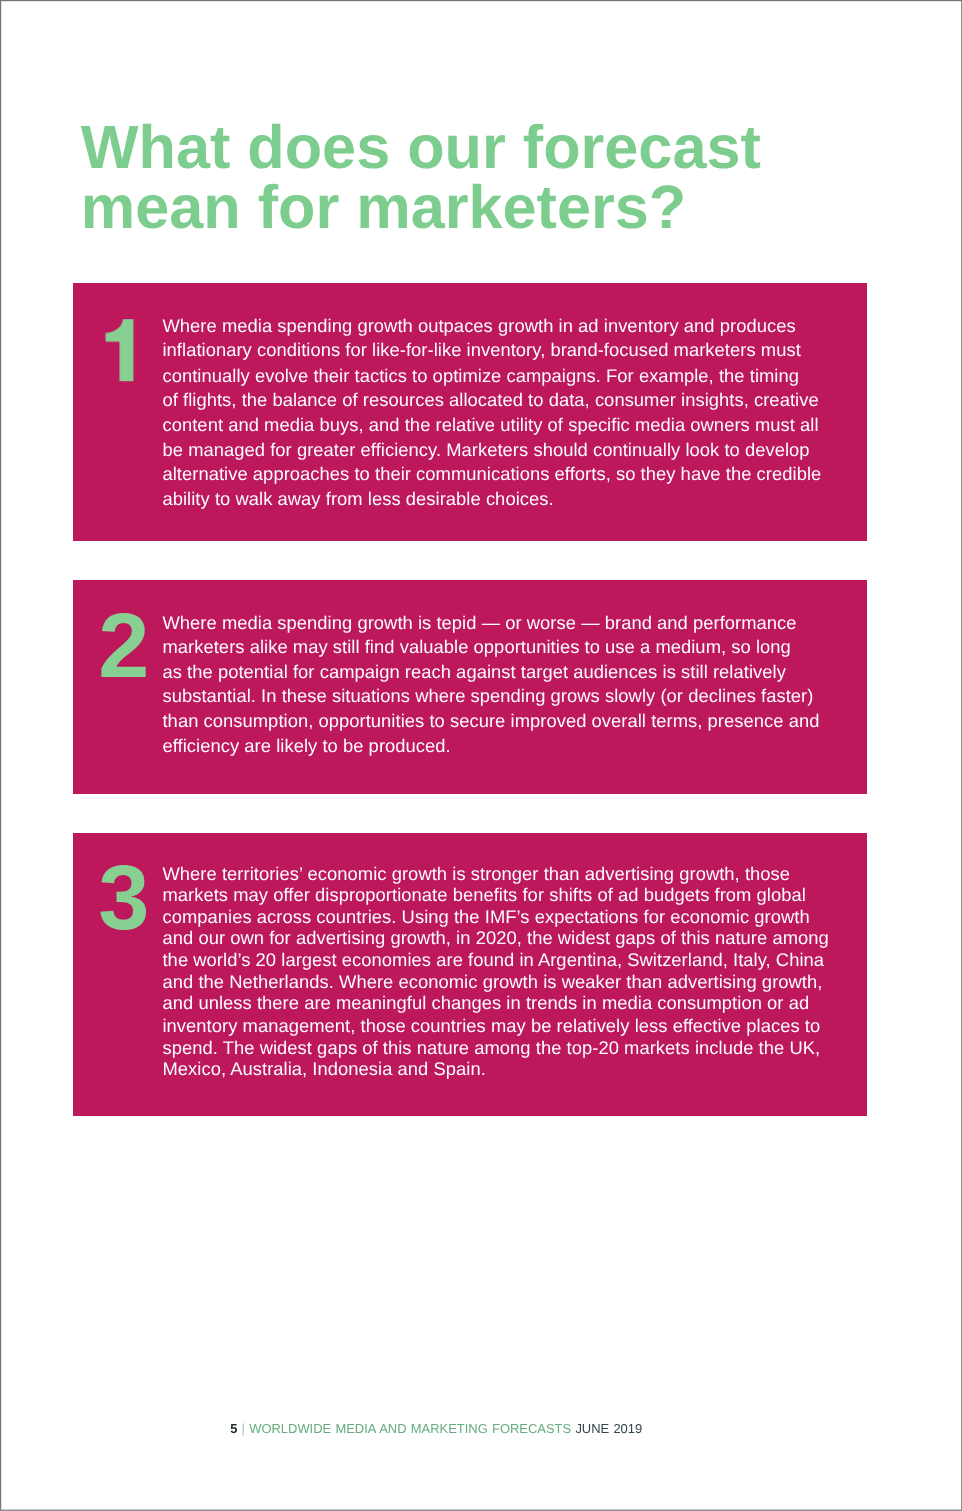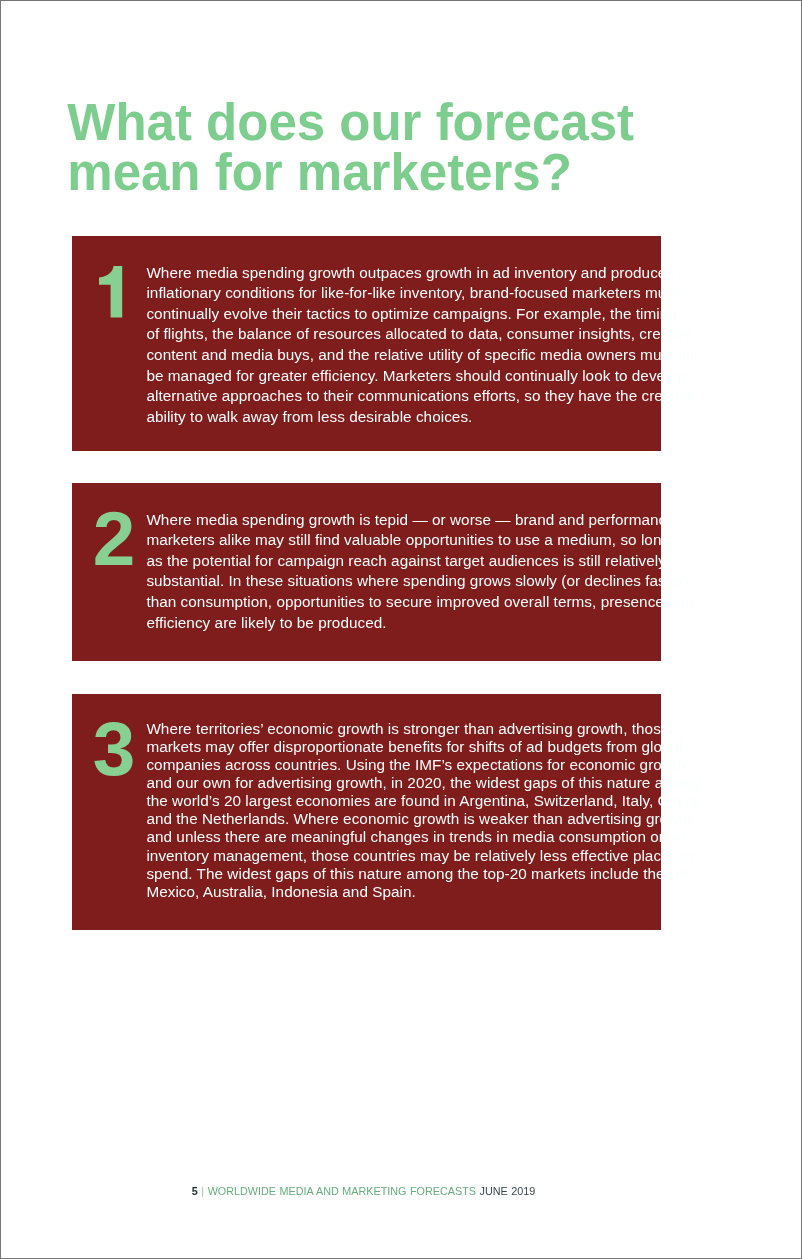--- a/index.html
+++ b/index.html
@@ -25,23 +25,23 @@
     left: 67.3px; top: 98.0px;
     width: 620px;
     font-size: 51px;
     font-weight: bold;
     line-height: 50px;
     color: #7DCE8E;
     white-space: pre-line;
   }
   .block {
     position: absolute;
-    left: 72px;
-    width: 589px;
-    background: #7f1d1d;
+    left: 61px;
+    width: 661px;
+    background: #be185d;
     opacity: 0.999;
   }
   .b1 { top: 236px; height: 215px; }
   .b2 { top: 483px; height: 178px; }
   .b3 { top: 694px; height: 236px; }
 
   .num {
     position: absolute;
     left: 20.8px;
     top: 18.0px;

